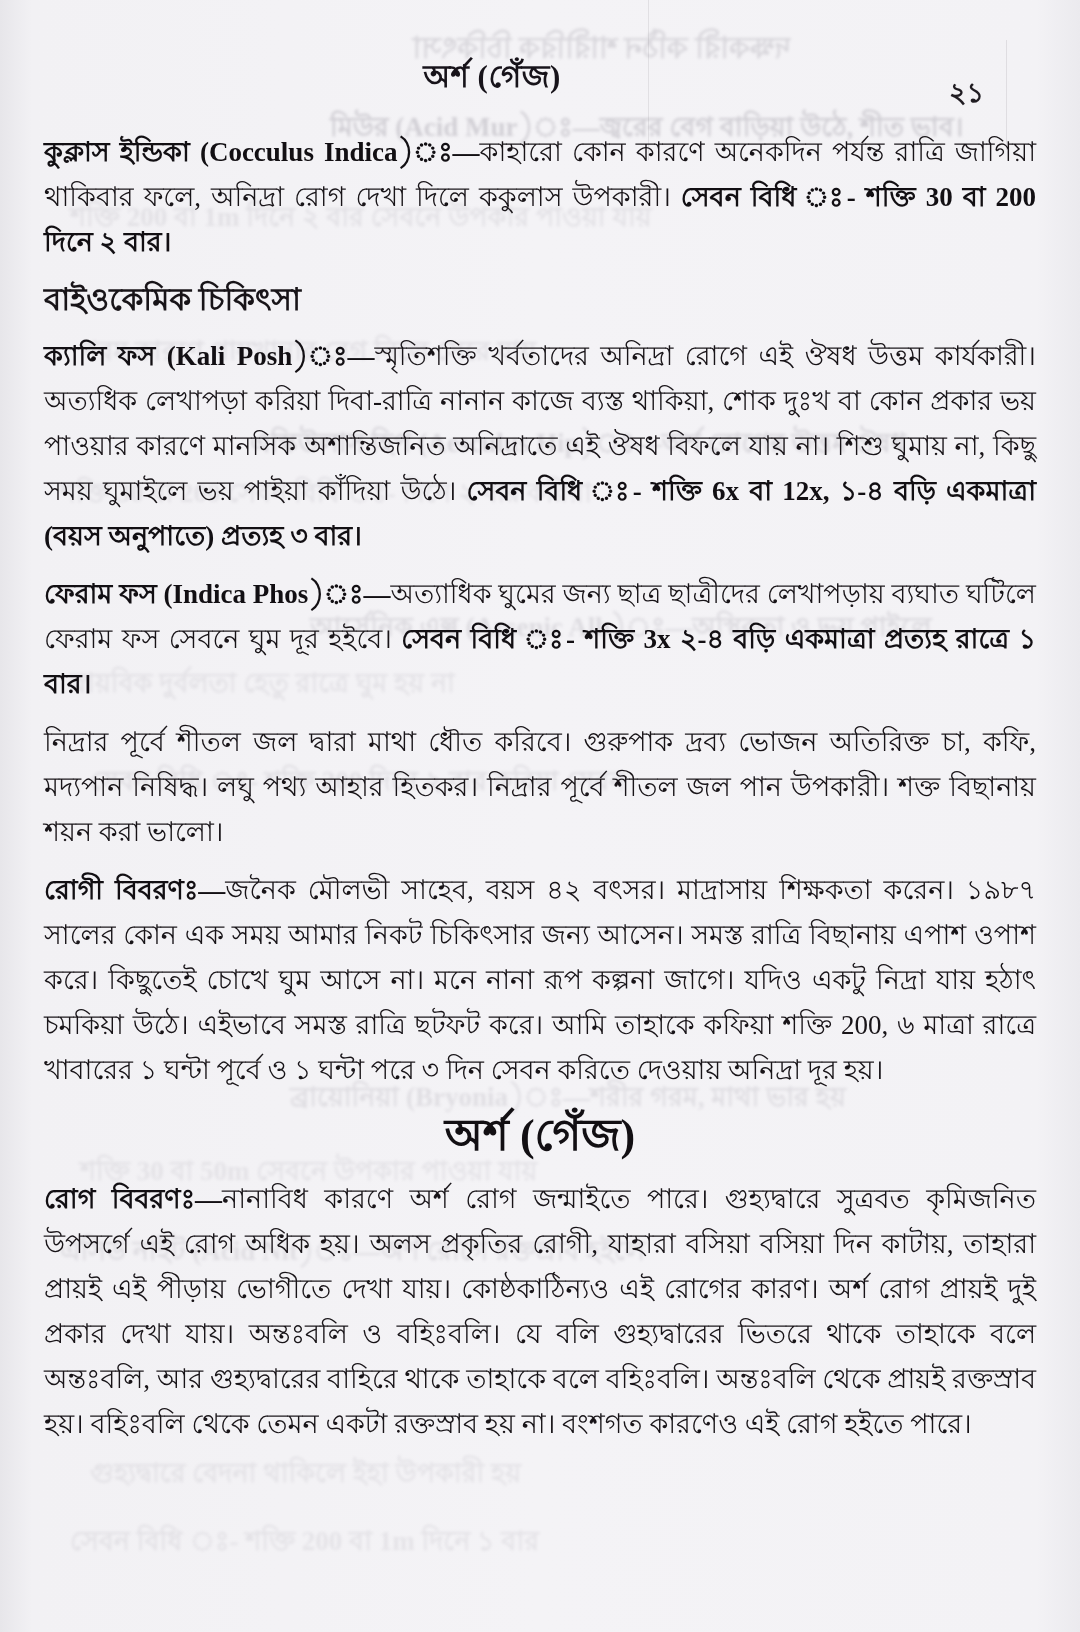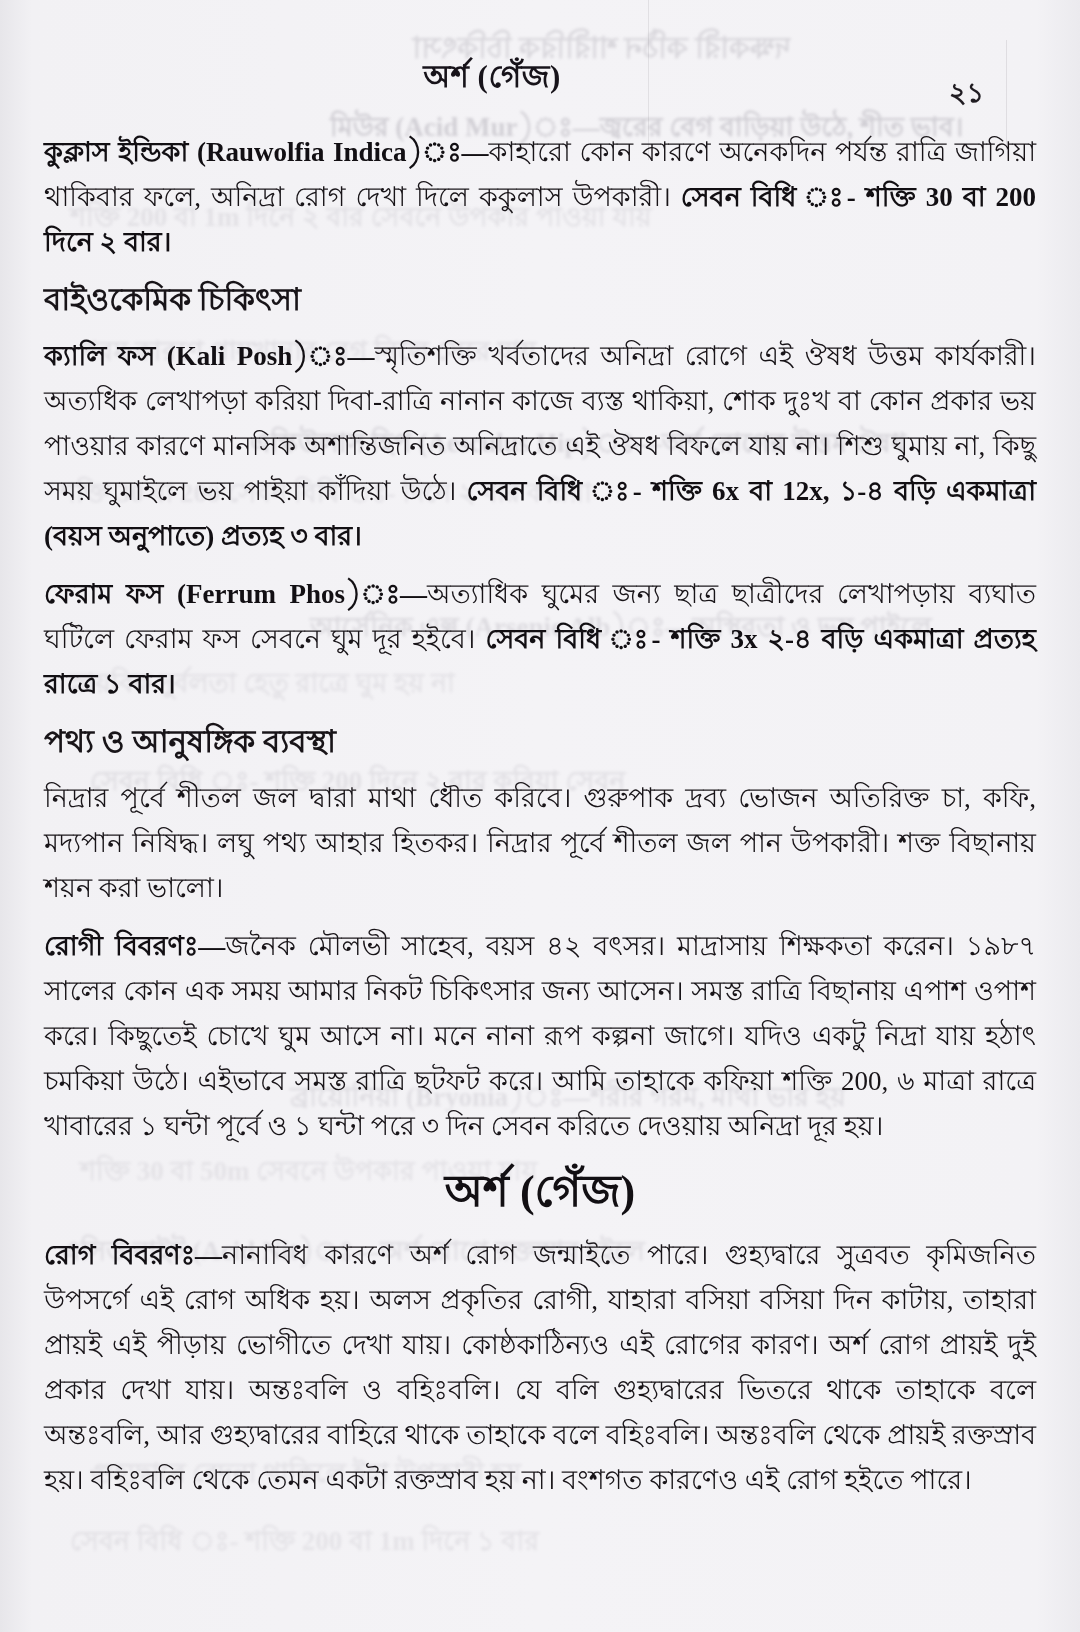--- a/index.html
+++ b/index.html
@@ -109,29 +109,28 @@
   </div>
 
   <header class="page-header">
     <div class="running-title">অর্শ (গেঁজ)</div>
     <div class="page-number">২১</div>
   </header>
 
   <main class="content">
 
 
-    <p class="para"><span class="lead">কুক্লাস ইন্ডিকা (Rauwolfia Indica)ঃ—</span><span class="body-text">কাহারো কোন কারণে অনেকদিন পর্যন্ত রাত্রি জাগিয়া থাকিবার ফলে, অনিদ্রা রোগ দেখা দিলে ককুলাস উপকারী। </span><span class="dosage">সেবন বিধি ঃ- শক্তি 30 বা 200 দিনে ২ বার।</span></p>
+    <p class="para"><span class="lead">কুক্লাস ইন্ডিকা (Cocculus Indica)ঃ—</span><span class="body-text">কাহারো কোন কারণে অনেকদিন পর্যন্ত রাত্রি জাগিয়া থাকিবার ফলে, অনিদ্রা রোগ দেখা দিলে ককুলাস উপকারী। </span><span class="dosage">সেবন বিধি ঃ- শক্তি 30 বা 200 দিনে ২ বার।</span></p>
 
     <h2 class="section-heading">বাইওকেমিক চিকিৎসা</h2>
 
     <p class="para"><span class="lead">ক্যালি ফস (Kali Posh)ঃ—</span><span class="body-text">স্মৃতিশক্তি খর্বতাদের অনিদ্রা রোগে এই ঔষধ উত্তম কার্যকারী। অত্যধিক লেখাপড়া করিয়া দিবা-রাত্রি নানান কাজে ব্যস্ত থাকিয়া, শোক দুঃখ বা কোন প্রকার ভয় পাওয়ার কারণে মানসিক অশান্তিজনিত অনিদ্রাতে এই ঔষধ বিফলে যায় না। শিশু ঘুমায় না, কিছু সময় ঘুমাইলে ভয় পাইয়া কাঁদিয়া উঠে। </span><span class="dosage">সেবন বিধি ঃ- শক্তি 6x বা 12x, ১-৪ বড়ি একমাত্রা (বয়স অনুপাতে) প্রত্যহ ৩ বার।</span></p>
 
-    <p class="para"><span class="lead">ফেরাম ফস (Ferrum Phos)ঃ—</span><span class="body-text">অত্যাধিক ঘুমের জন্য ছাত্র ছাত্রীদের লেখাপড়ায় ব্যঘাত ঘটিলে ফেরাম ফস সেবনে ঘুম দূর হইবে। </span><span class="dosage">সেবন বিধি ঃ- শক্তি 3x ২-৪ বড়ি একমাত্রা প্রত্যহ রাত্রে ১ বার।</span></p>
+    <p class="para"><span class="lead">ফেরাম ফস (Indica Phos)ঃ—</span><span class="body-text">অত্যাধিক ঘুমের জন্য ছাত্র ছাত্রীদের লেখাপড়ায় ব্যঘাত ঘটিলে ফেরাম ফস সেবনে ঘুম দূর হইবে। </span><span class="dosage">সেবন বিধি ঃ- শক্তি 3x ২-৪ বড়ি একমাত্রা প্রত্যহ রাত্রে ১ বার।</span></p>
 
-    <h2 class="section-heading">পথ্য ও  আনুষঙ্গিক ব্যবস্থা</h2>
 
     <p class="para"><span class="body-text">নিদ্রার পূর্বে শীতল জল দ্বারা মাথা ধৌত করিবে। গুরুপাক দ্রব্য ভোজন অতিরিক্ত চা, কফি, মদ্যপান নিষিদ্ধ। লঘু পথ্য আহার হিতকর। নিদ্রার পূর্বে শীতল জল পান উপকারী। শক্ত বিছানায় শয়ন করা ভালো।</span></p>
 
     <p class="para"><span class="lead">রোগী বিবরণঃ—</span><span class="body-text">জনৈক মৌলভী সাহেব, বয়স ৪২ বৎসর। মাদ্রাসায় শিক্ষকতা করেন। ১৯৮৭ সালের কোন এক সময় আমার নিকট চিকিৎসার জন্য আসেন। সমস্ত রাত্রি বিছানায় এপাশ ওপাশ করে। কিছুতেই চোখে ঘুম আসে না। মনে নানা রূপ কল্পনা জাগে। যদিও একটু নিদ্রা যায় হঠাৎ চমকিয়া উঠে। এইভাবে সমস্ত রাত্রি ছটফট করে। আমি তাহাকে কফিয়া শক্তি 200, ৬ মাত্রা  রাত্রে খাবারের ১ ঘন্টা পূর্বে ও ১ ঘন্টা পরে ৩ দিন সেবন করিতে দেওয়ায় অনিদ্রা দূর হয়।</span></p>
 
     <h1 class="chapter-heading">অর্শ (গেঁজ)</h1>
 
     <p class="para"><span class="lead">রোগ বিবরণঃ—</span><span class="body-text">নানাবিধ কারণে অর্শ রোগ জন্মাইতে পারে। গুহ্যদ্বারে সুত্রবত কৃমিজনিত উপসর্গে এই রোগ অধিক হয়। অলস প্রকৃতির রোগী, যাহারা বসিয়া বসিয়া দিন কাটায়, তাহারা প্রায়ই এই পীড়ায় ভোগীতে দেখা যায়। কোষ্ঠকাঠিন্যও এই রোগের কারণ। অর্শ রোগ প্রায়ই দুই প্রকার দেখা যায়। অন্তঃবলি ও বহিঃবলি। যে বলি গুহ্যদ্বারের ভিতরে থাকে তাহাকে বলে অন্তঃবলি, আর গুহ্যদ্বারের বাহিরে থাকে তাহাকে বলে বহিঃবলি। অন্তঃবলি থেকে প্রায়ই রক্তস্রাব হয়। বহিঃবলি থেকে তেমন একটা রক্তস্রাব হয় না। বংশগত কারণেও এই রোগ হইতে পারে।</span></p>
 
   </main>

